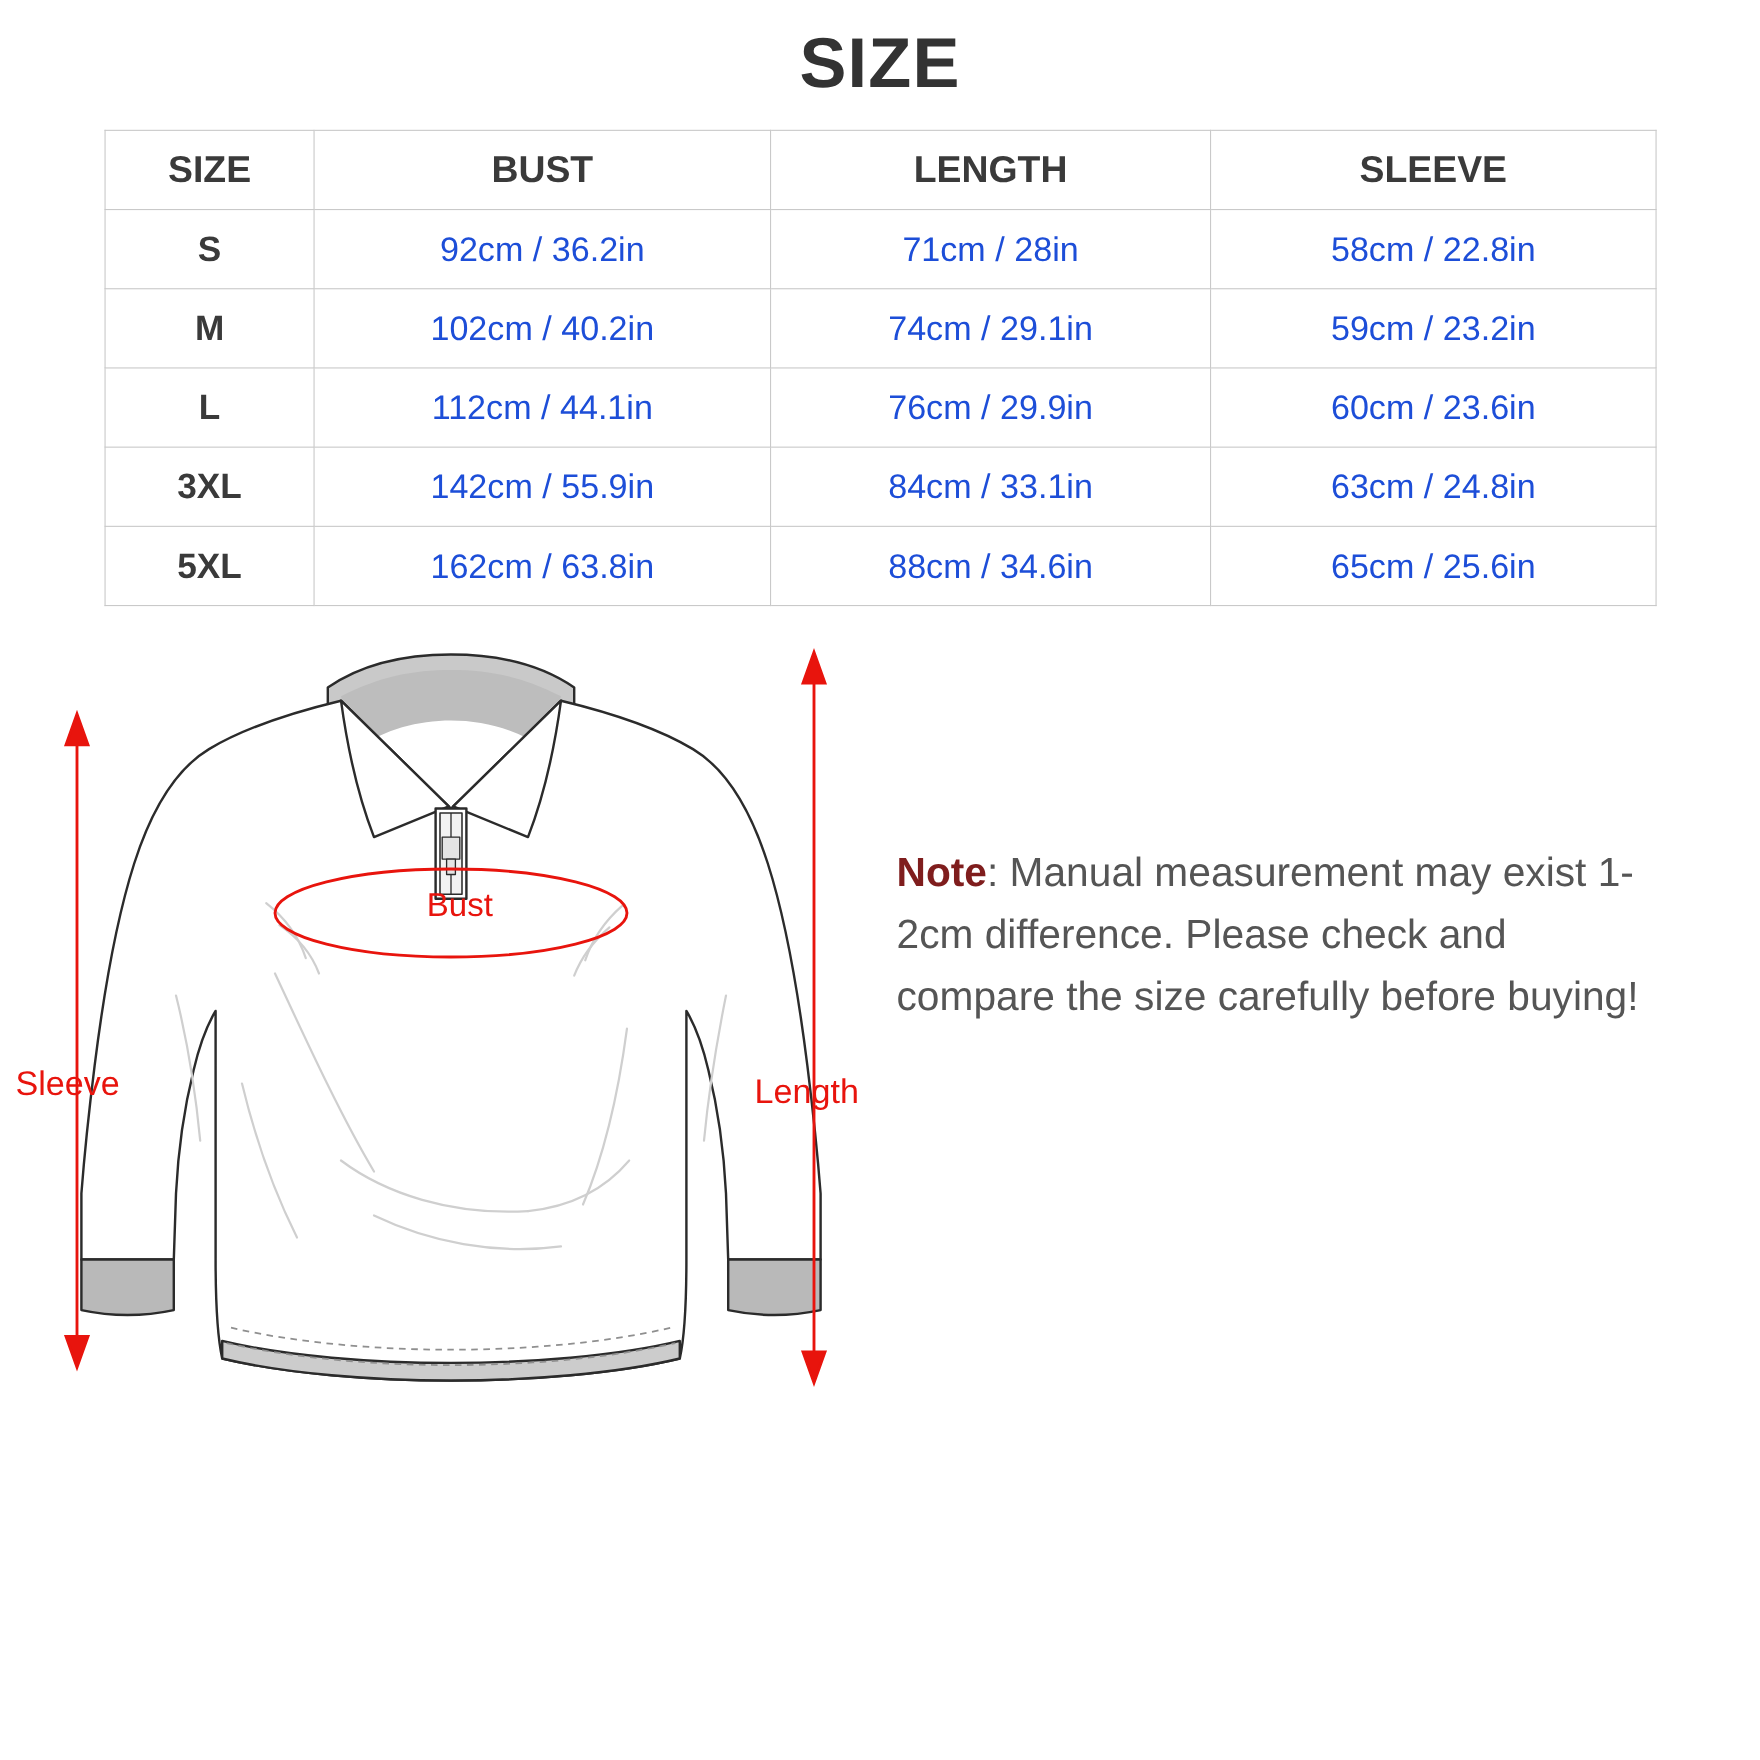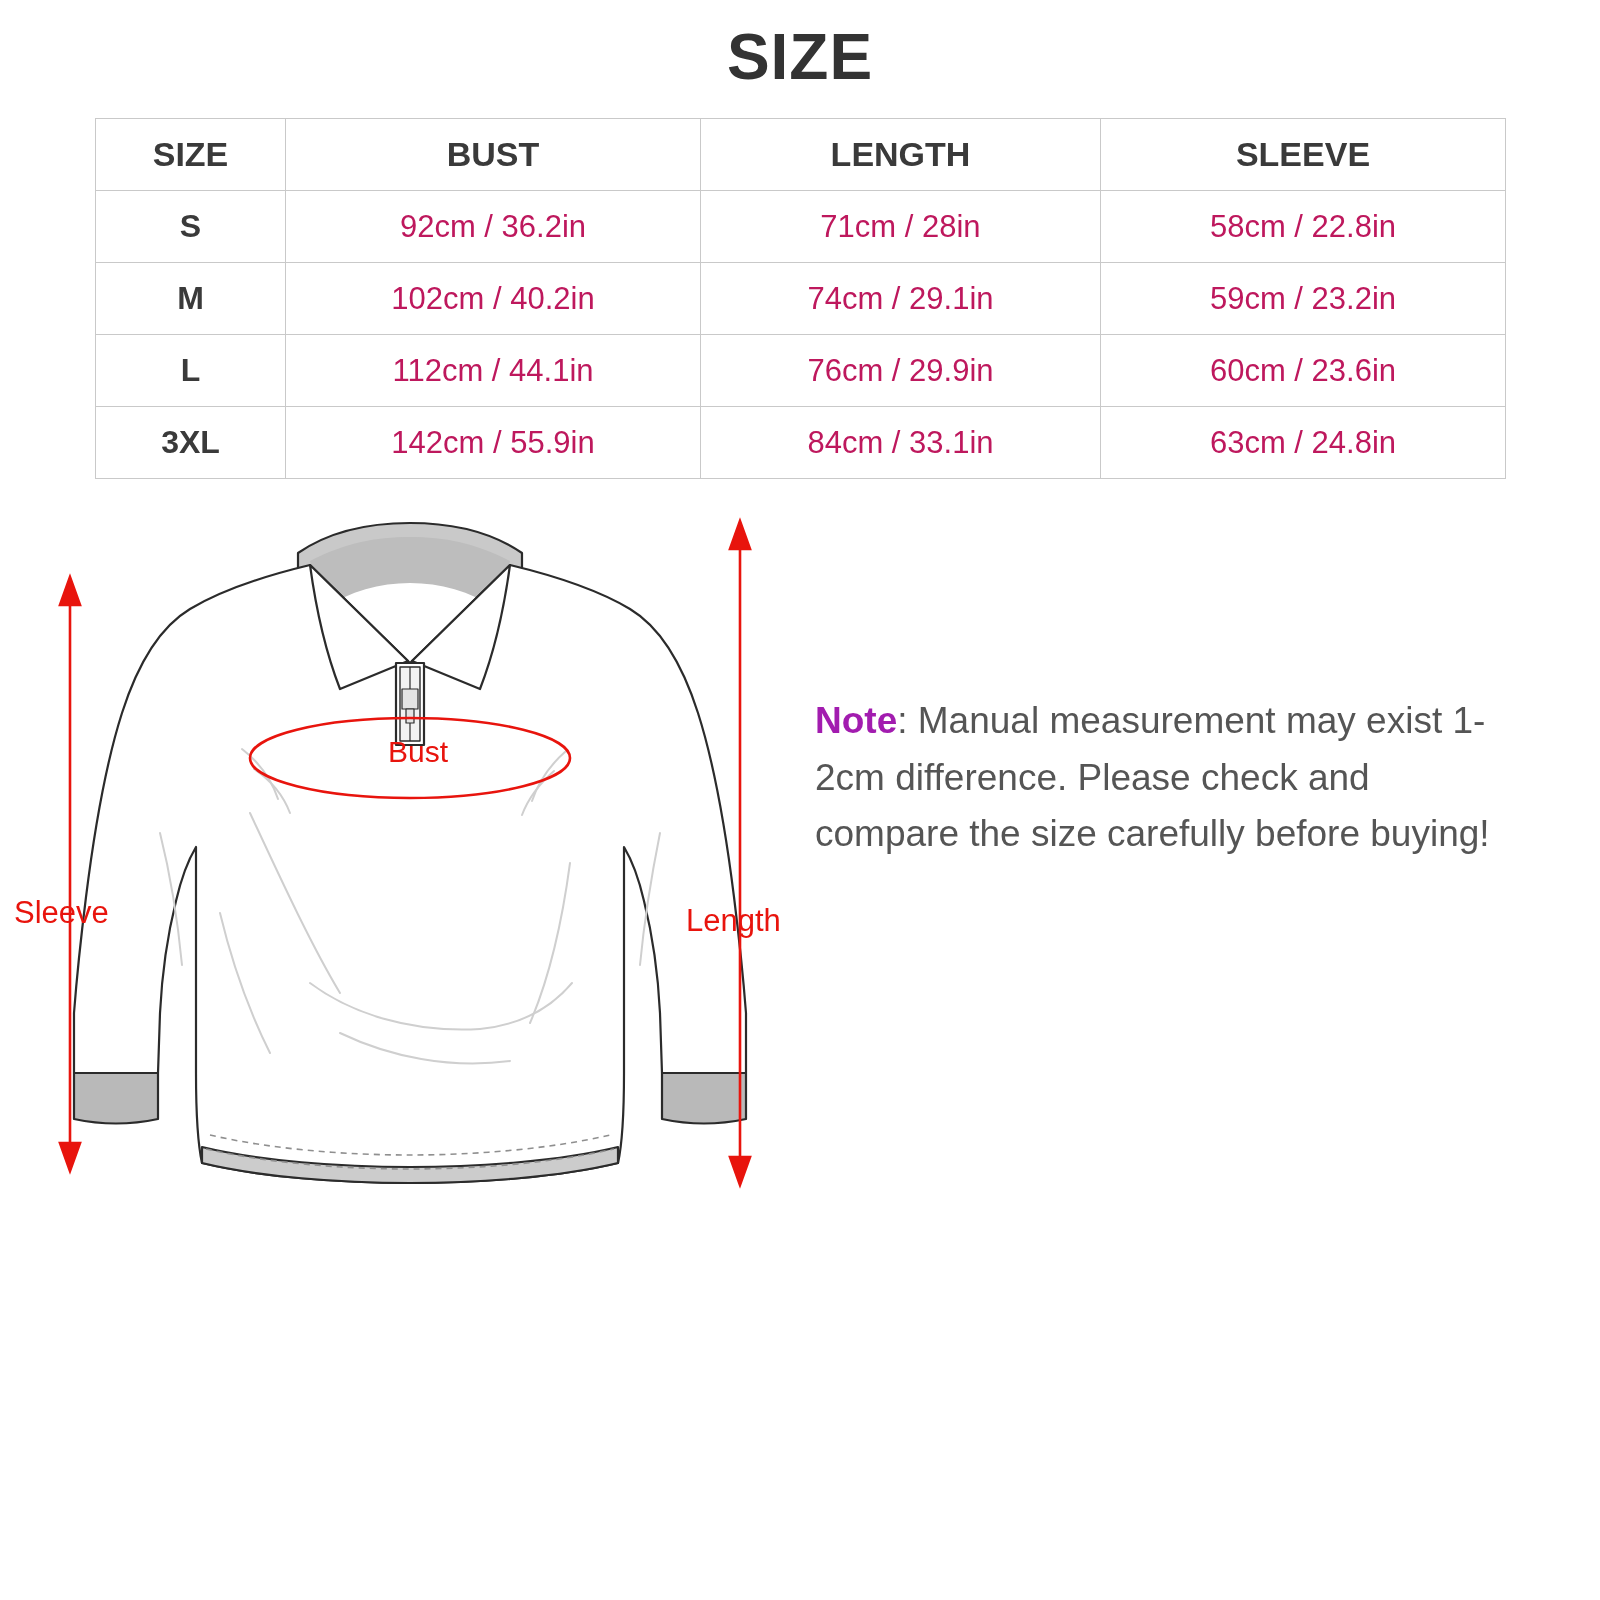--- a/index.html
+++ b/index.html
@@ -48,21 +48,21 @@
     color: #3a3a3a;
   }
   table.size-table td.size-cell {
     font-size: 32px;
     font-weight: bold;
     color: #3a3a3a;
   }
   table.size-table td.val-cell {
     font-size: 31px;
     font-weight: normal;
-    color: #be185d;
+    color: #1d4ed8;
   }
   col.c-size { width: 190px; }
   col.c-bust { width: 415px; }
   col.c-length { width: 400px; }
   col.c-sleeve { width: 405px; }
 
   
   .lower {
     position: relative;
     width: 1600px;
@@ -82,21 +82,21 @@
     position: absolute;
     left: 815px;
     top: 180px;
     width: 700px;
     font-size: 37px;
     line-height: 1.52;
     color: #555555;
   }
   .note-box .note-label {
     font-weight: bold;
-    color: #a21caf;
+    color: #7f1d1d;
   }
 
   .label-sleeve {
     position: absolute;
     left: 14px;
     top: 382px;
     font-size: 31px;
     color: #e8140d;
   }
   .label-length {
@@ -152,20 +152,26 @@
         <td class="size-cell">L</td>
         <td class="val-cell">112cm / 44.1in</td>
         <td class="val-cell">76cm / 29.9in</td>
         <td class="val-cell">60cm / 23.6in</td>
       </tr>
       <tr>
         <td class="size-cell">3XL</td>
         <td class="val-cell">142cm / 55.9in</td>
         <td class="val-cell">84cm / 33.1in</td>
         <td class="val-cell">63cm / 24.8in</td>
+      </tr>
+      <tr>
+        <td class="size-cell">5XL</td>
+        <td class="val-cell">162cm / 63.8in</td>
+        <td class="val-cell">88cm / 34.6in</td>
+        <td class="val-cell">65cm / 25.6in</td>
       </tr>
     </tbody>
   </table>
 </div>
 
 <div class="lower">
 
   <div class="shirt-figure">
     <svg width="800" height="700" viewBox="0 0 800 700" xmlns="http://www.w3.org/2000/svg">
 

